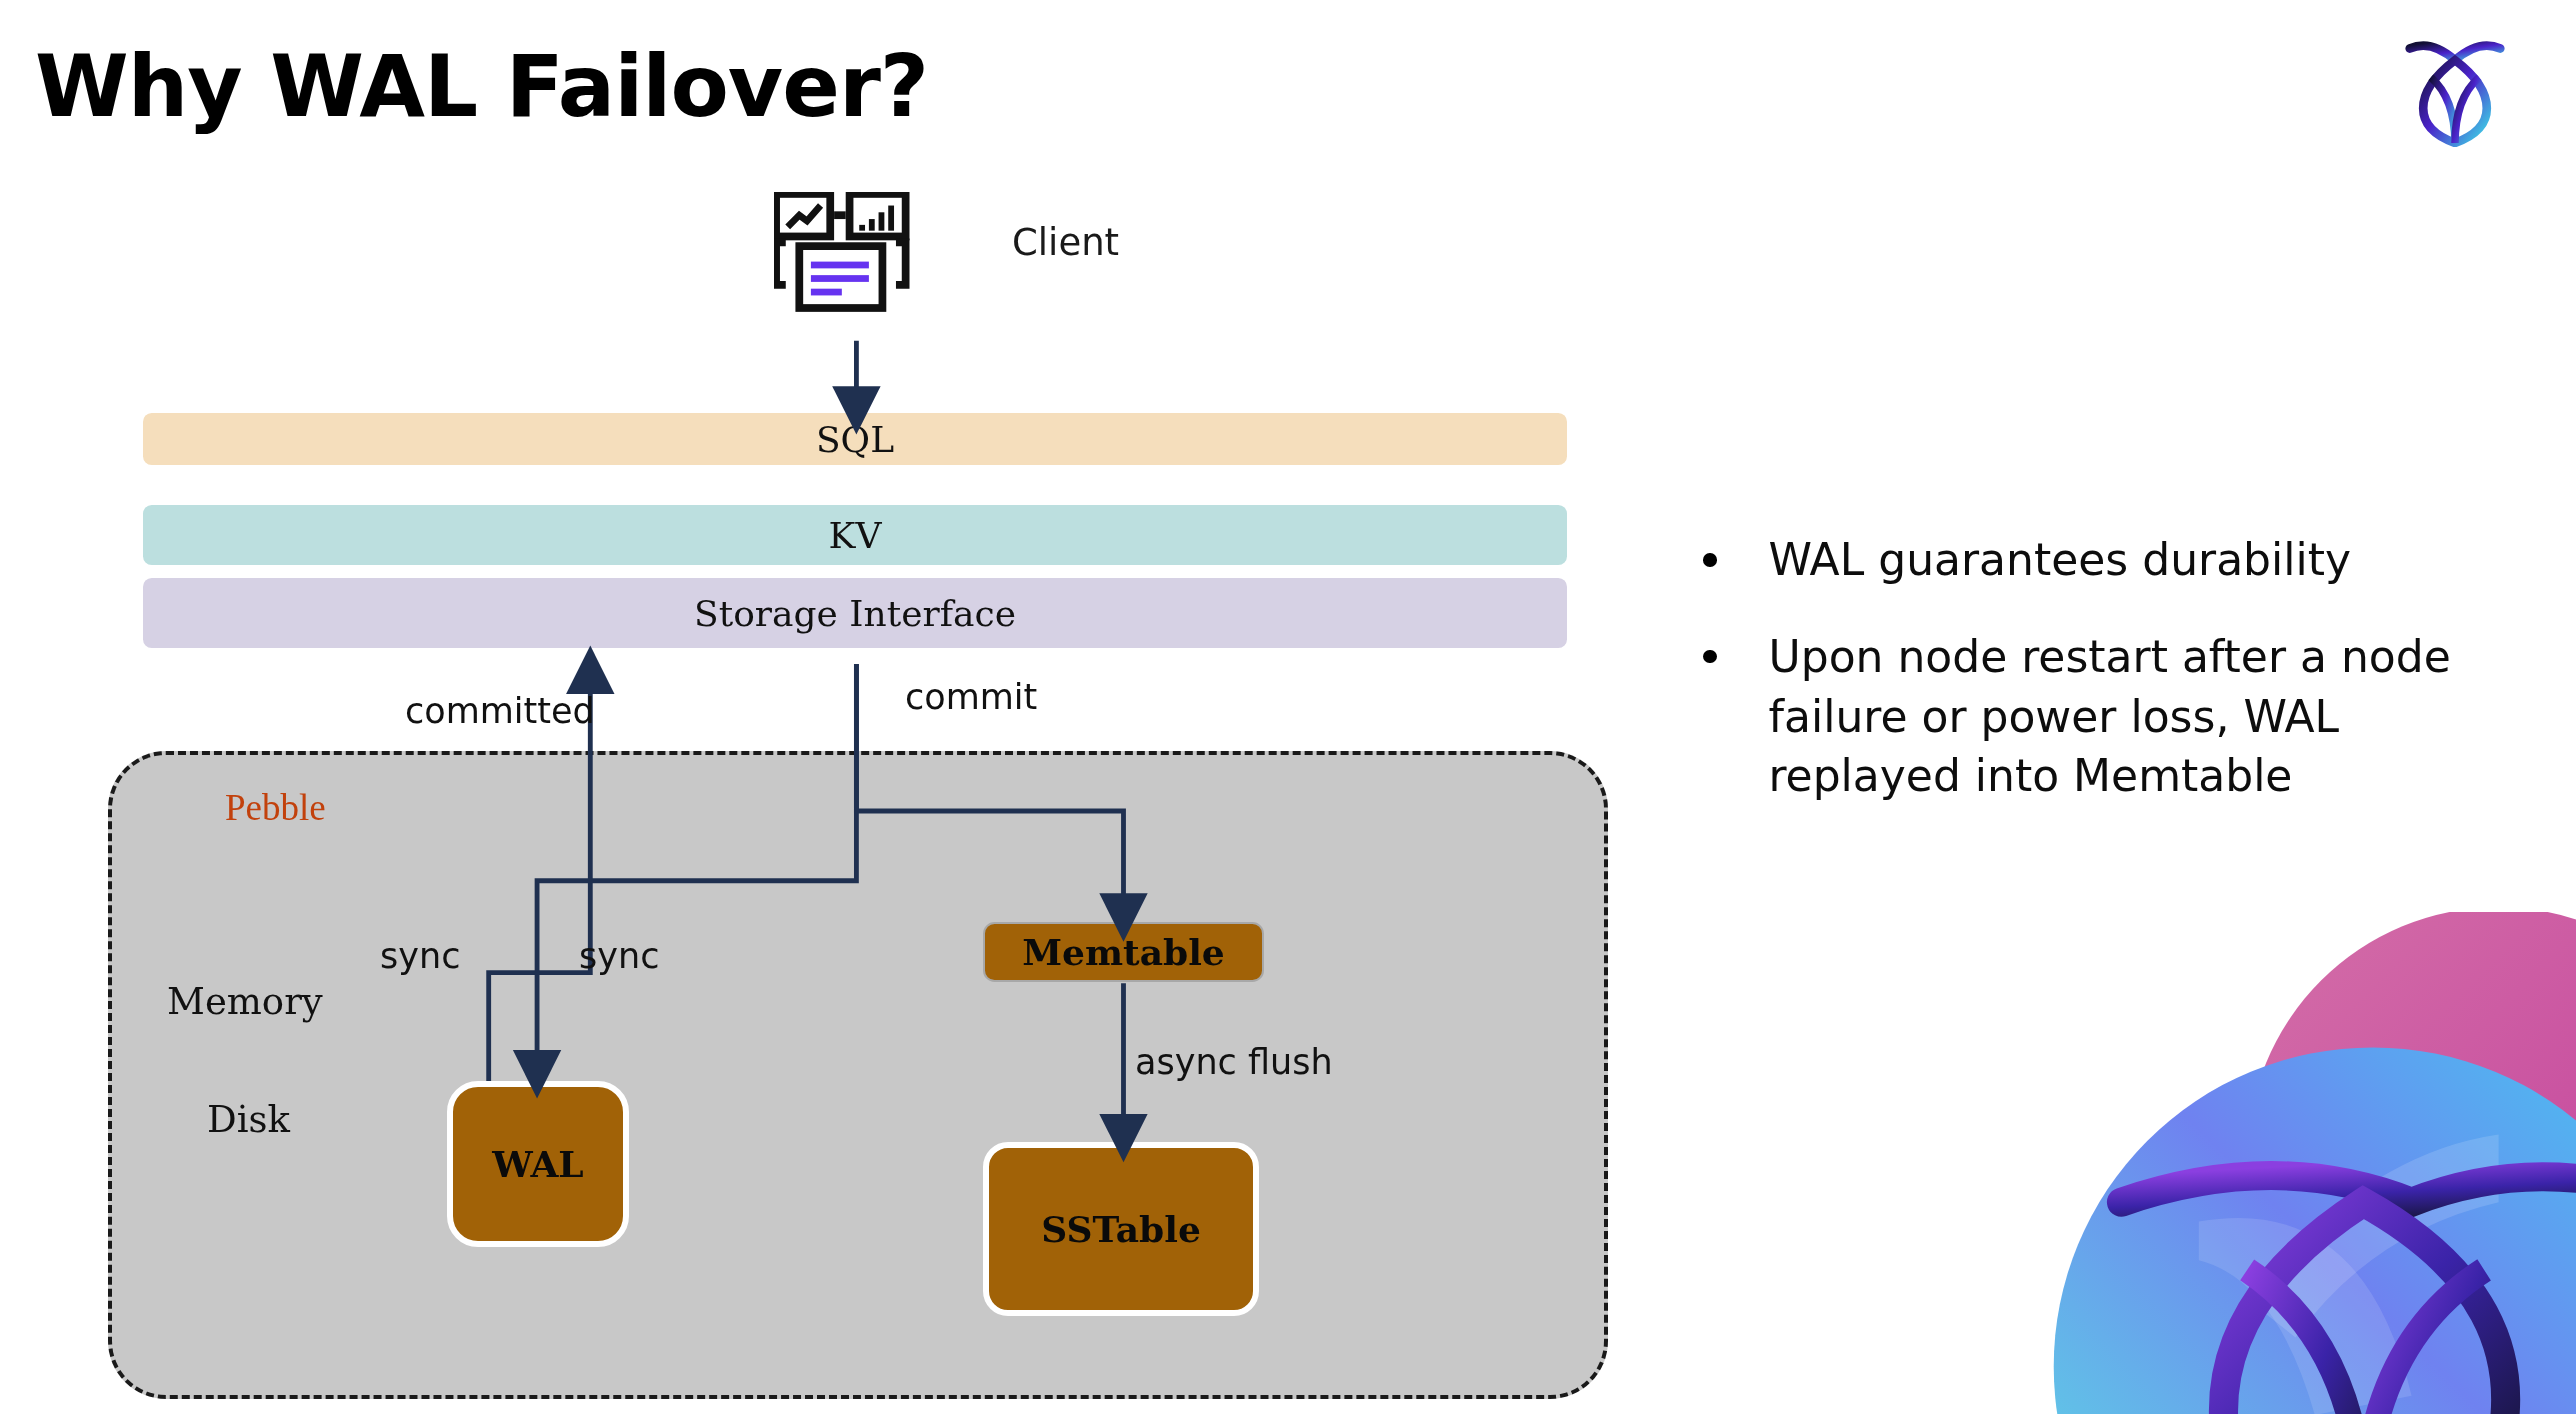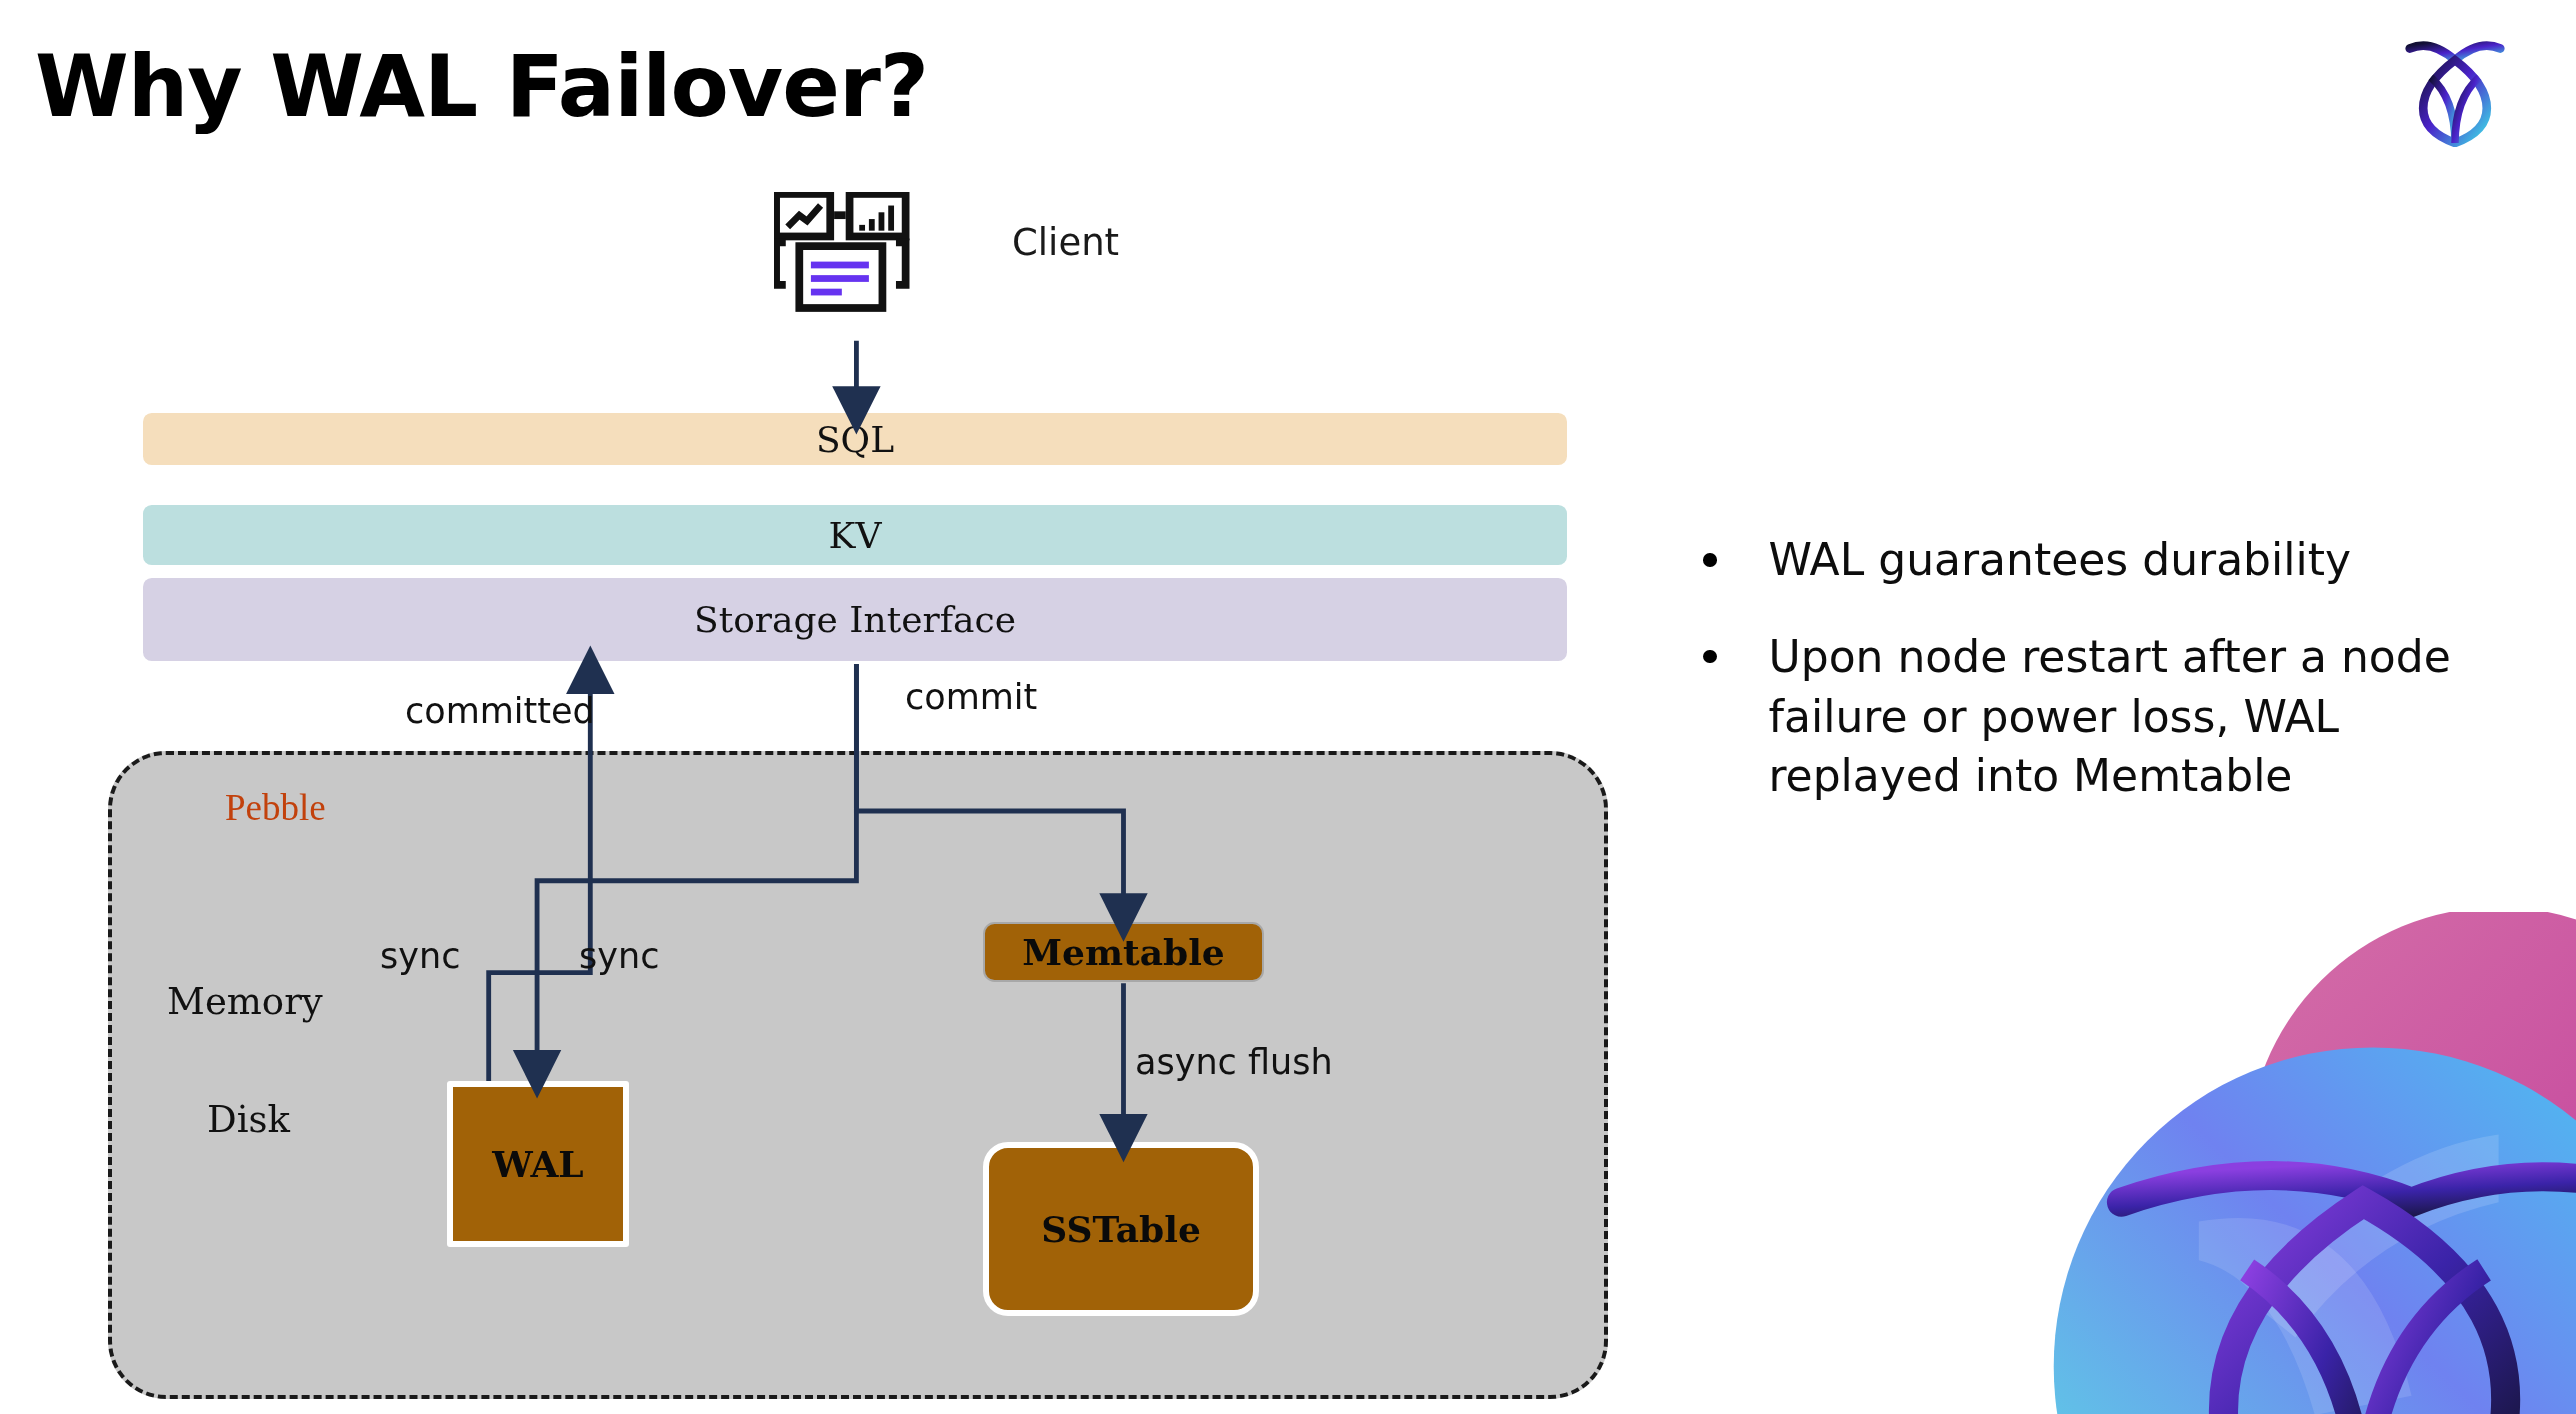--- a/index.html
+++ b/index.html
@@ -73,21 +73,21 @@
     border-radius: 8.7px;
     display: flex;
     align-items: center;
     justify-content: center;
     font-family: "DejaVu Serif", serif;
     font-size: 36px;
     color: #111111;
   }
   #bar-sql { top: 413px; height: 52px; background: #f5debc; }
   #bar-kv  { top: 505px; height: 60px; background: #bcdfdf; }
-  #bar-storage { top: 578px; height: 83px; background: #d6d1e4; }
+  #bar-storage { top: 578px; height: 70px; background: #d6d1e4; }
 
   
   #pebble-box {
     position: absolute;
     left: 108px;
     top: 751px;
     width: 1500px;
     height: 648px;
     border: 4.8px dashed #1a1a1a;
     border-radius: 58px;
@@ -130,21 +130,21 @@
     font-family: "DejaVu Serif", serif;
     font-weight: bold;
     font-size: 36px;
     color: #0a0a0a;
     box-sizing: border-box;
   }
   #node-wal {
     left: 447px; top: 1081px;
     width: 182px; height: 166px;
     border: 6.8px solid #ffffff;
-    border-radius: 3px;
+    border-radius: 31px;
   }
   #node-memtable {
     left: 983px; top: 922px;
     width: 281px; height: 60px;
     border: 2.9px solid #a8a8a8;
     border-radius: 11.6px;
   }
   #node-sstable {
     left: 983px; top: 1142px;
     width: 276px; height: 174px;

